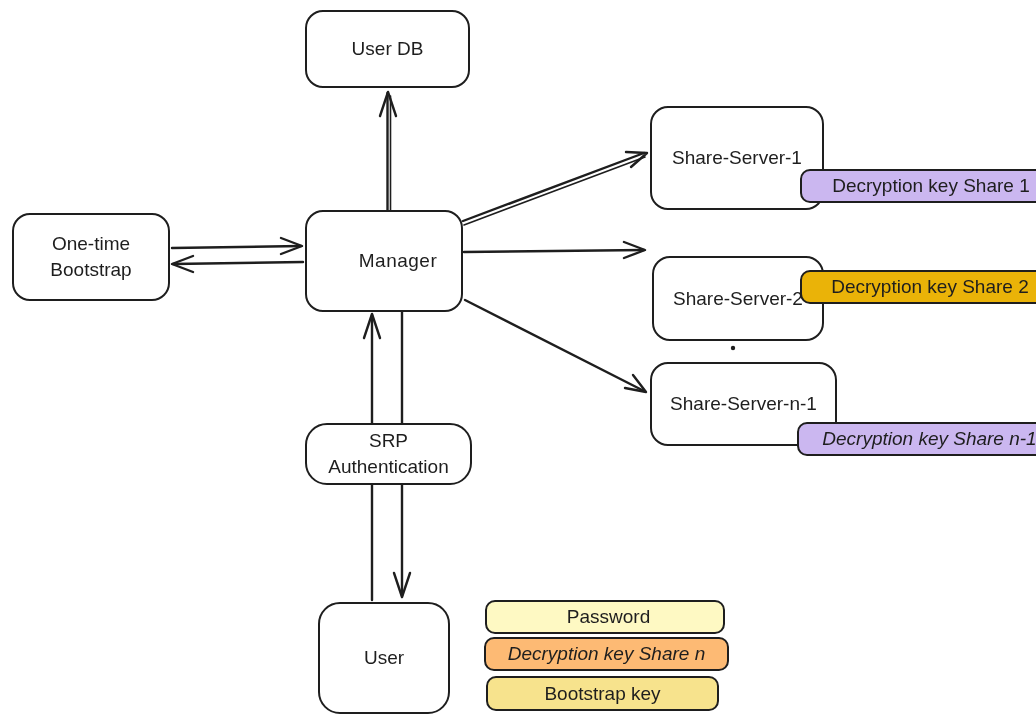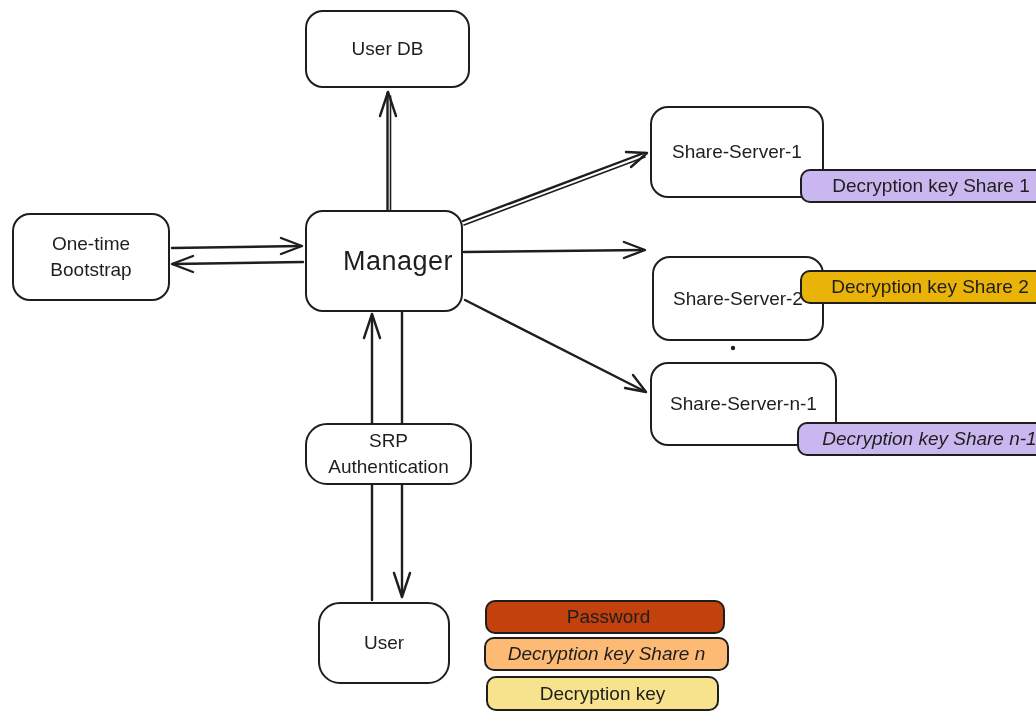--- a/index.html
+++ b/index.html
@@ -26,43 +26,43 @@
     border-radius: 18px;
     display: flex;
     align-items: center;
     justify-content: center;
     text-align: center;
     font-size: 19px;
     line-height: 1.35;
     white-space: pre-line;
     box-sizing: border-box;
   }
-  .node.big { font-size: 27px; letter-spacing: 0.5px; padding-left: 28px; }
+  .node.big { font-size: 19px; letter-spacing: 0.5px; padding-left: 28px; }
   .tag {
     position: absolute;
     z-index: 3;
     border: 2.4px solid #1e1e1e;
     border-radius: 10px;
     display: flex;
     align-items: center;
     justify-content: center;
     text-align: center;
     font-size: 19px;
     box-sizing: border-box;
     margin-left: 32px;
   }
   
   #n-vault    { left: 305px; top: 10px;  width: 165px; height: 78px; }
   #n-boot     { left: 12px;  top: 213px; width: 158px; height: 88px; }
   #n-manager  { left: 305px; top: 210px; width: 158px; height: 102px; }
-  #n-ss1      { left: 650px; top: 106px; width: 174px; height: 92px; }
+  #n-ss1      { left: 650px; top: 106px; width: 174px; height: 104px; }
   #n-ss2      { left: 652px; top: 212px; width: 172px; height: 85px; margin-top: 44px; }
   #n-ssn1     { left: 650px; top: 362px; width: 187px; height: 84px; }
   #n-srp      { left: 305px; top: 423px; width: 167px; height: 62px; border-radius: 22px; }
-  #n-user     { left: 318px; top: 602px; width: 132px; height: 82px; border-radius: 22px; }
+  #n-user     { left: 318px; top: 602px; width: 132px; height: 112px; border-radius: 22px; }
   
   #t-share1   { left: 768px; top: 169px; width: 262px; height: 34px; }
   #t-share2   { left: 768px; top: 270px; width: 260px; height: 34px; }
   #t-sharen1  { left: 765px; top: 422px; width: 265px; height: 34px; font-style: italic; }
   #t-password { left: 453px; top: 600px; width: 240px; height: 34px; }
   #t-sharen   { left: 452px; top: 637px; width: 245px; height: 34px; }
   #t-enckey   { left: 454px; top: 676px; width: 233px; height: 35px; }
 </style>
 </head>
 <body>
@@ -159,25 +159,25 @@
   </div>
 
   <div class="tag" id="t-share2" style="background-color: #eab308;">
     <span>Decryption key Share 2</span>
   </div>
 
   <div class="tag" id="t-sharen1" style="background-color: rgb(203, 183, 240);">
     <span>Decryption key Share n-1</span>
   </div>
 
-  <div class="tag" id="t-password" style="background-color: #c2410c; padding-left: 7px;">
+  <div class="tag" id="t-password" style="background-color: #fef9c3; padding-left: 7px;">
     <span>Password</span>
   </div>
 
   <div class="tag" id="t-sharen" style="background-color: #fdba74; font-style: italic;">
     <span>Decryption key Share n</span>
   </div>
 
   <div class="tag" id="t-enckey" style="background-color: rgb(247, 227, 141);">
-    <span>Decryption key</span>
+    <span>Bootstrap key</span>
   </div>
 
 </div>
 
 </body></html>

